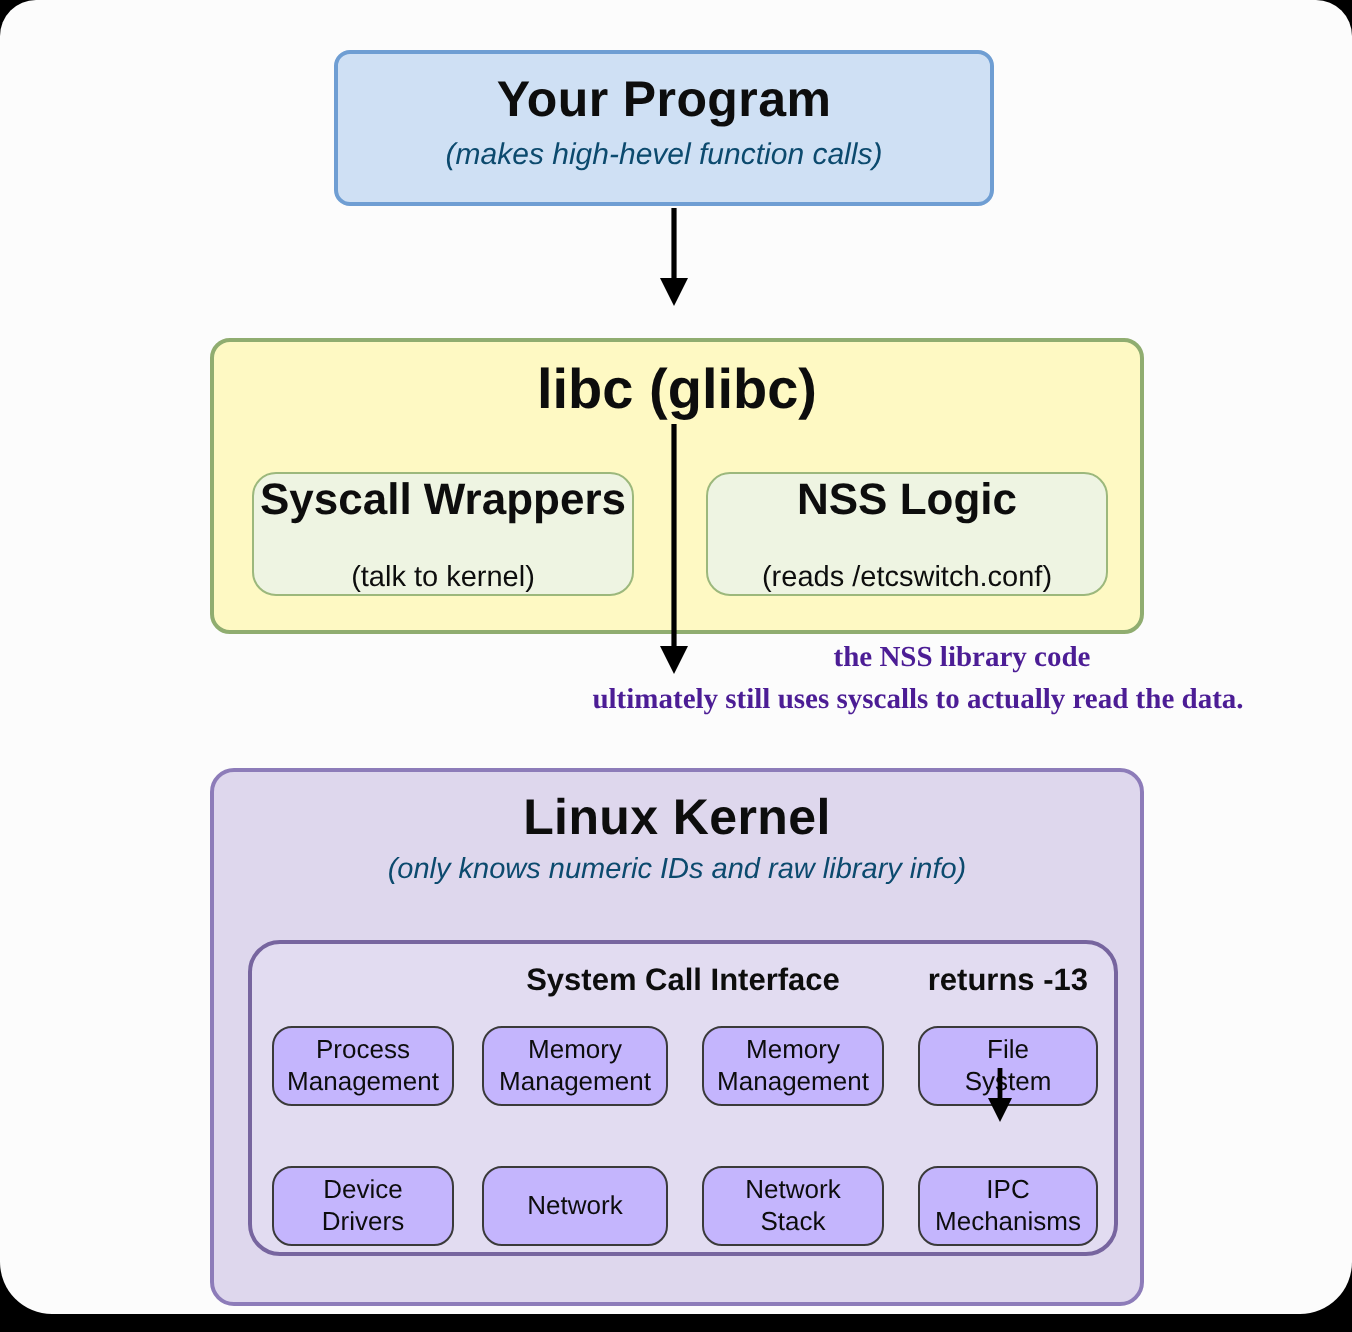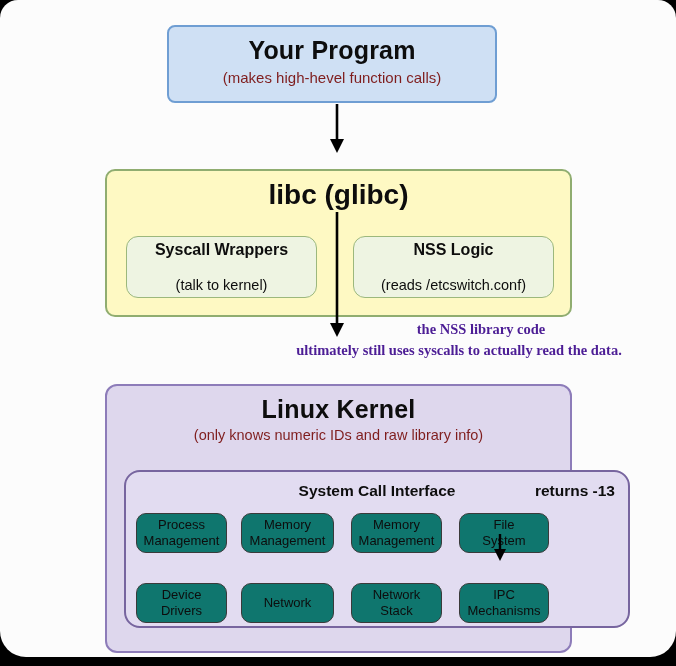--- a/index.html
+++ b/index.html
@@ -14,64 +14,64 @@
     background:#fcfcfc;
     border-radius:18px 18px 26px 26px;
   }
   .box{position:absolute;box-sizing:border-box;text-align:center;}
   .program{
     left:167px;top:25px;width:330px;height:78px;
     background:#cfe0f4;border:2px solid #6f9ed3;border-radius:8px;
   }
   .title-lg{font-weight:bold;font-size:25px;padding-top:9px;letter-spacing:.2px;}
   .title-xl{font-weight:bold;font-size:28px;padding-top:8px;}
-  .subtitle{font-size:15px;margin-top:4px;color:#7f1d1d;}
+  .subtitle{font-size:15px;margin-top:4px;color:#0c4a6e;font-style:italic;}
   .libc{
     left:105px;top:169px;width:467px;height:148px;
     background:#fef9c3;border:2px solid #90ad70;border-radius:10px;
   }
   .subbox{
     position:absolute;box-sizing:border-box;text-align:center;
     background:#eef4e2;border:1.5px solid #9cb87c;border-radius:12px;
     height:62px;top:65px;
     display:flex;flex-direction:column;justify-content:center;
   }
-  .subbox .sub-title{font-weight:bold;font-size:16px;}
+  .subbox .sub-title{font-weight:bold;font-size:22px;}
   .subbox .sub-sub{font-size:14.5px;margin-top:18px;}
   .sb-left{left:19px;width:191px;}
   .sb-right{left:246px;width:201px;}
   .annotation{
     position:absolute;font-family:"Liberation Serif", serif;
     font-weight:bold;font-size:14.5px;color:#4c1d95;white-space:nowrap;
     transform:translateX(-50%);
     text-align:right;
   }
   .anno1{left:481px;top:321px;}
   .anno2{left:459px;top:342px;}
   .kernel{
     left:105px;top:368px;width:467px;height:269px;
     background:#ded7ed;border:2px solid #8d7cb9;border-radius:12px;margin-top:16px;
   }
   .kernel .subtitle{font-size:14.5px;margin-top:3px;}
   .sci{
-    position:absolute;left:17px;top:84px;width:506px;height:158px;
+    position:absolute;left:17px;top:84px;width:435px;height:158px;
     box-sizing:border-box;background:#e2dcf1;
     border:2px solid #77659f;border-radius:16px;
   }
   .sci-title{
     position:absolute;left:0;right:0;top:10px;text-align:center;
     font-weight:bold;font-size:15.5px;
   }
   .sci-returns{
     position:absolute;right:13px;top:10px;
     font-weight:bold;font-size:15.5px;
   }
   .cell{
     position:absolute;height:40px;box-sizing:border-box;
-    background:#0f766e;border:1.5px solid #3a3a3a;border-radius:10px;
+    background:#c4b5fd;border:1.5px solid #3a3a3a;border-radius:10px;
     display:flex;flex-direction:column;align-items:center;justify-content:center;
     font-size:13px;line-height:1.25;text-align:center;
   }
   .cell span{display:block;}
   .c0{left:10px;width:91px;}
   .c1{left:115px;width:93px;}
   .c2{left:225px;width:91px;}
   .c3{left:333px;width:90px;}
   .r0{top:41px;}
   .r1{top:111px;}

